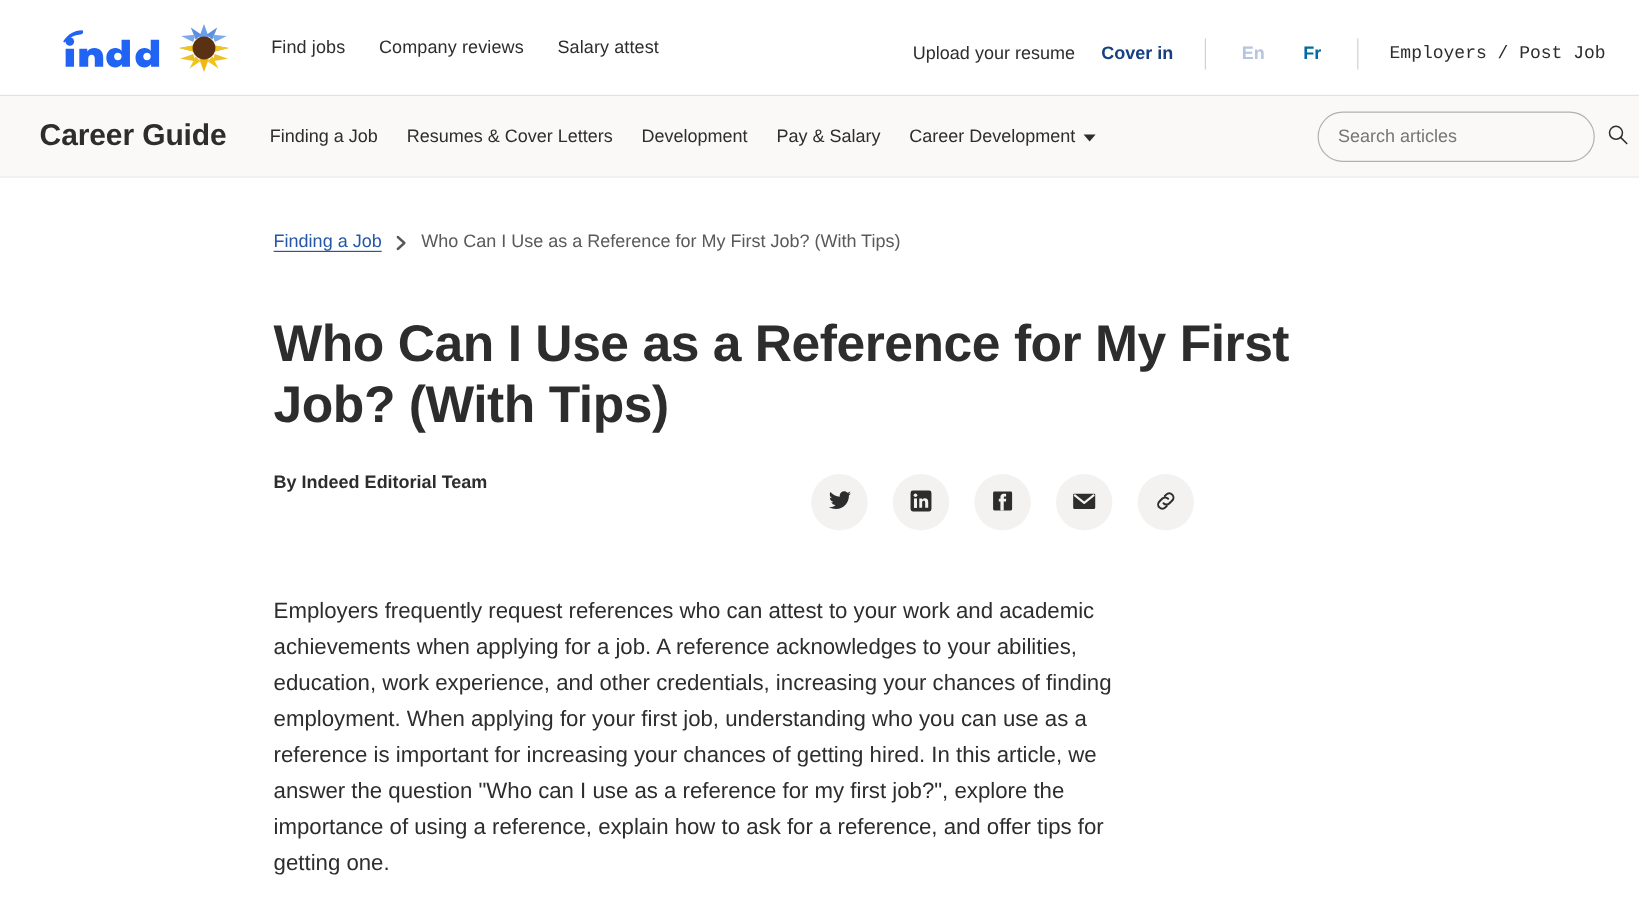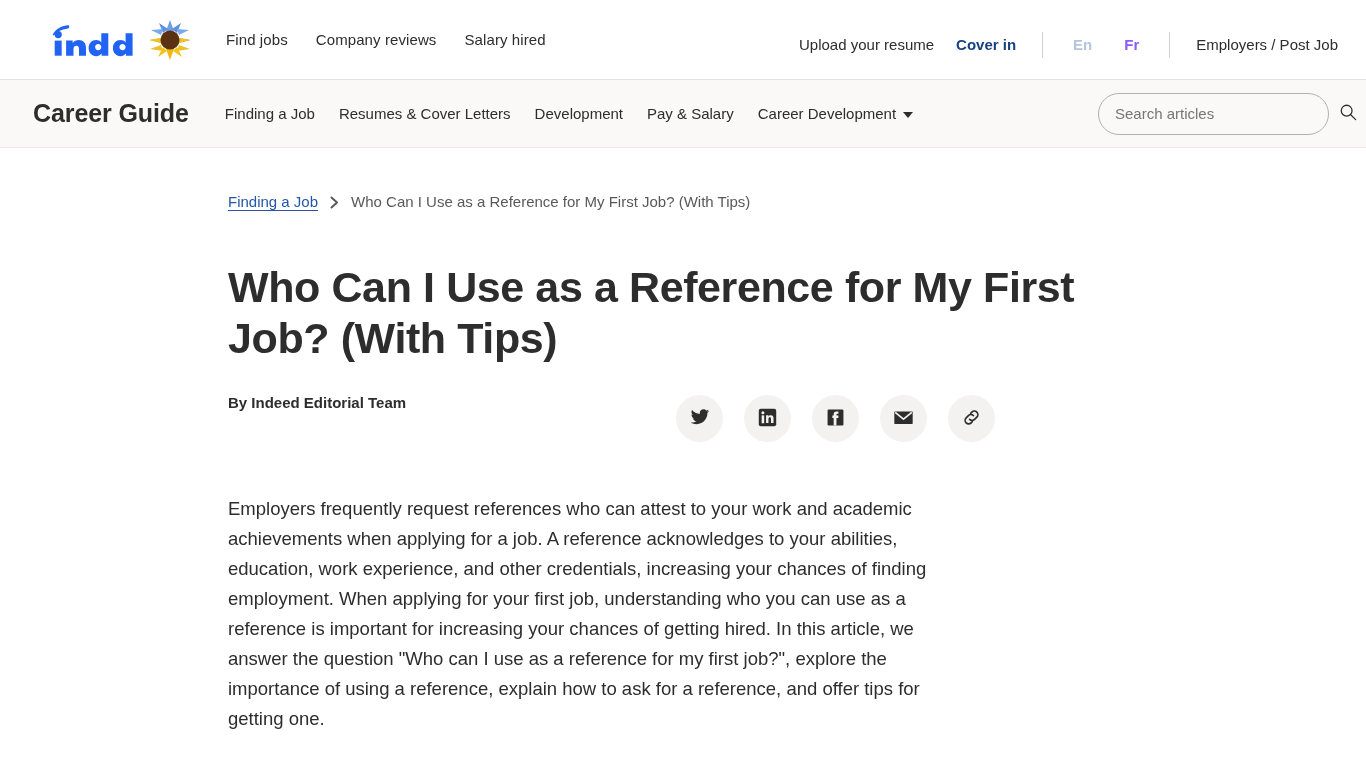--- a/index.html
+++ b/index.html
@@ -57,24 +57,24 @@
   }
   .gnav-sep {
     width: 1px; height: 26px; background: #d4d2d0;
     margin: 0 14px;
   }
   .lang {
     font-size: 15px; font-weight: bold; text-decoration: none;
     padding: 6px 16px; white-space: nowrap;
   }
   .lang-inactive { color: #b6c4dd; }
-  .lang-active { color: #8b5cf6; }
+  .lang-active { color: #0369a1; }
   .gnav-employers {
     font-size: 15px; color: #2d2d2d; text-decoration: none;
-    padding: 6px 4px 6px 12px; white-space: nowrap;
+    padding: 6px 4px 6px 12px; white-space: nowrap; font-family: Liberation Mono, monospace;
   }
 
   
   .cgnav {
     position: relative;
     height: 68px;
     background: #faf9f8;
     border-bottom: 1px solid #eceae8;
     display: flex;
     align-items: center;
@@ -243,21 +243,21 @@
             <path d="M45 24 L33 22 L33 27 Z" fill="#f3c315"></path>
           </g>
           <circle cx="24" cy="24" r="9.5" fill="#5a3213"></circle>
         </svg>
       </span>
     </a>
 
     <nav class="gnav-links">
       <a class="gnav-link" href="#">Find jobs</a>
       <a class="gnav-link" href="#">Company reviews</a>
-      <a class="gnav-link" href="#">Salary hired</a>
+      <a class="gnav-link" href="#">Salary attest</a>
     </nav>
   </div>
 
   <div class="gnav-right">
     <a class="gnav-action" href="#">Upload your resume</a>
     <a class="gnav-signin" href="#">Cover in</a>
     <span class="gnav-sep"></span>
     <a class="lang lang-inactive" href="#">En</a>
     <a class="lang lang-active" href="#">Fr</a>
     <span class="gnav-sep"></span>

